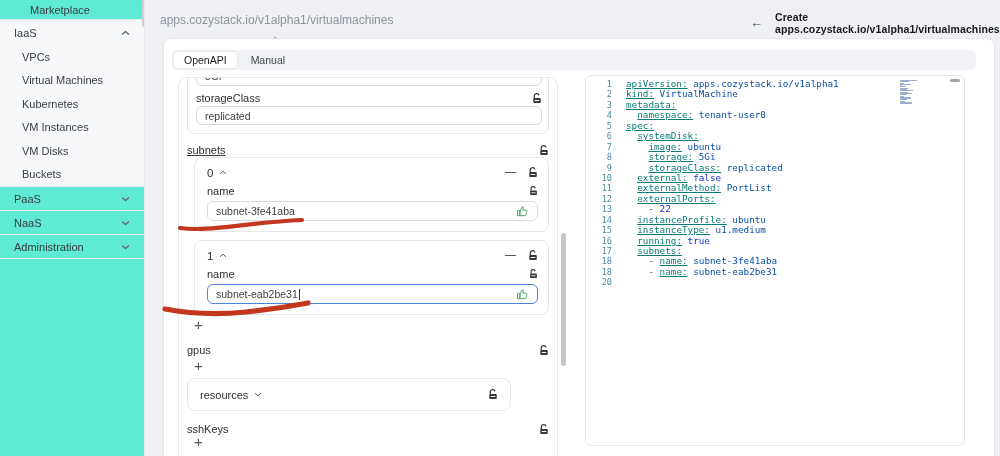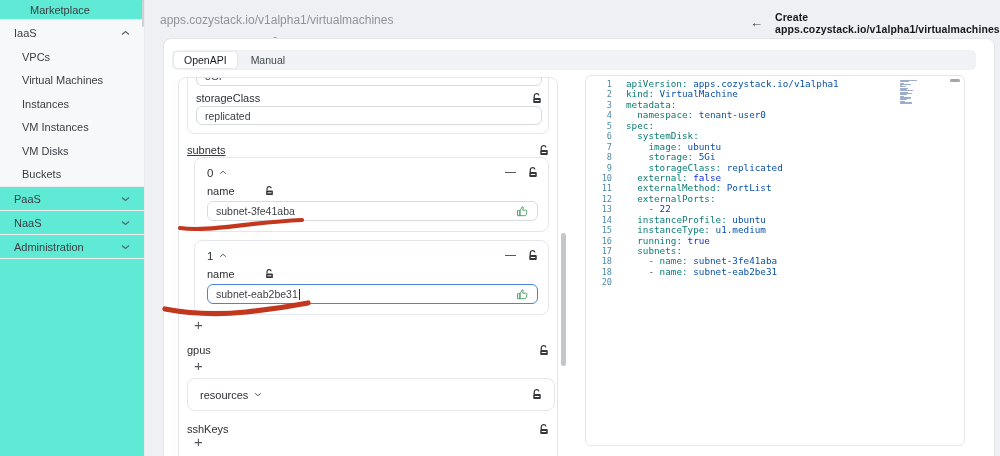--- a/index.html
+++ b/index.html
@@ -48,38 +48,38 @@
   .text-input.focused { border:1.2px solid #4d82dd; }
   .label-row { display:flex; align-items:center; justify-content:space-between; height:14px; }
   .field-label { font-size:11px; color:#2d2f33; }
   .subnet-card { position:absolute; left:15px; top:0; width:355px; height:75px;
     border:1px solid #e3e6eb; border-radius:8px; padding:5px 10px 9px 12px; background:#fff; }
   .card-head { display:flex; align-items:center; justify-content:space-between; height:19px; }
   .head-left { display:flex; align-items:center; gap:6px; font-size:11.5px; color:#2d2f33; }
   .head-right { display:flex; align-items:center; gap:12px; }
   .minus-btn { width:11px; height:11px; display:flex; align-items:center; cursor:pointer; }
   .minus-btn i { display:block; width:11px; height:1.4px; background:#55585c; }
-  .name-row { display:flex; align-items:center; height:15px; margin-top:1px;gap:30px; }
+  .name-row { display:flex; align-items:center; justify-content:space-between; height:15px; margin-top:1px;gap:30px; }
   .subnet-input { margin-top:3px; height:20px; }
   .caret { display:inline-block; width:1px; height:11px; background:#2a2c30; margin-left:1px; vertical-align:middle; }
   .add-btn { position:absolute; font-size:15px; color:#55585c; line-height:15px; cursor:pointer; }
-  .resources-card { position:absolute; left:8px; top:300px; width:368px; height:33px;
+  .resources-card { position:absolute; left:8px; top:300px; width:324px; height:33px;
     border:1px solid #e3e6eb; border-radius:8px; display:flex; align-items:center;
     justify-content:space-between; padding:0 12px; background:#fff; cursor:pointer; }
   .res-left { display:flex; align-items:center; gap:6px; font-size:11px; color:#2d2f33; }
   .form-scrollbar { position:absolute; left:561px; top:233px; width:4.5px; height:133px;
     background:#c3c6cb; border-radius:3px; }
   
   .code-panel { position:absolute; left:585px; top:75px; width:380px; height:371px;
     background:#fff; border:1px solid #e3e6eb; border-radius:6px; overflow:hidden;
     font-family:"DejaVu Sans Mono", monospace; padding-top:3px; }
   .code-line { display:flex; height:10.45px; line-height:10.45px; white-space:pre; font-size:9.3px; }
   .ln { flex:none; width:26px; text-align:right; color:#4e8aa8; font-size:8.6px; }
   .code-text { padding-left:14px; }
-  .tk-k { color:#0b7c74; }
+  .tk-k { color:#0b7c74;text-decoration:underline; }
   .tk-s { color:#0a51a8; }
   .tk-b { color:#1430d8; }
   .tk-p { color:#52565c; }
   .minimap { position:absolute; right:28px; top:4px; width:36px; }
   .mm-line { height:1px; margin-bottom:0.3px; background:#9badcd; border-radius:0.5px; }
   .mini-scroll { position:absolute; right:4px; top:3px; width:10px; height:3px; background:#a3a6aa; border-radius:1.5px; }
   
   .lock-icon, .thumb-icon, .chev-icon { display:inline-flex; flex:none; }
   
   .annotation-layer { position:absolute; left:0; top:0; width:1000px; height:456px; pointer-events:none; z-index:50; }
@@ -100,21 +100,21 @@
           </svg>
       </span>
     </div>
     <div class="side-row side-child iaas-child">
       <span>VPCs</span>
       </div>
     <div class="side-row side-child iaas-child">
       <span>Virtual Machines</span>
       </div>
     <div class="side-row side-child iaas-child">
-      <span>Instances</span>
+      <span>Kubernetes</span>
       </div>
     <div class="side-row side-child iaas-child">
       <span>VM Instances</span>
       </div>
     <div class="side-row side-child iaas-child">
       <span>VM Disks</span>
       </div>
     <div class="side-row side-child iaas-child">
       <span>Buckets</span>
       </div>

